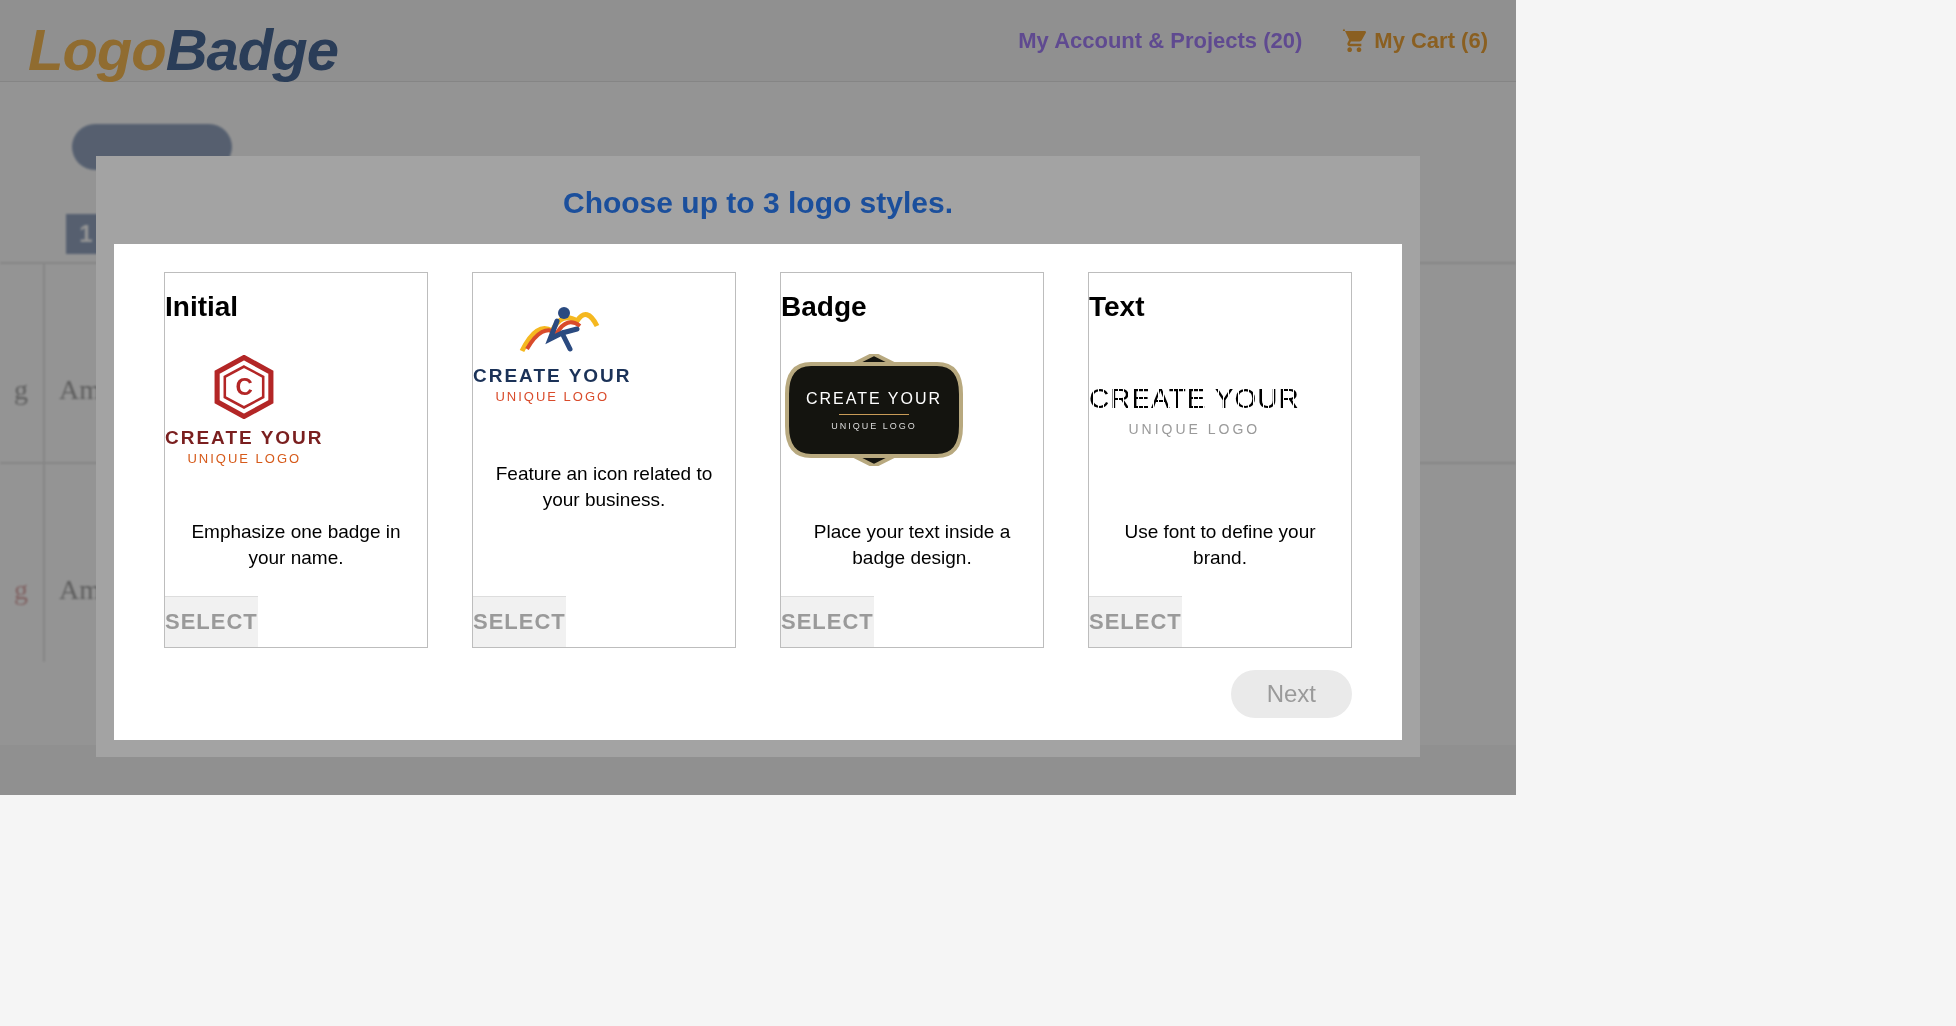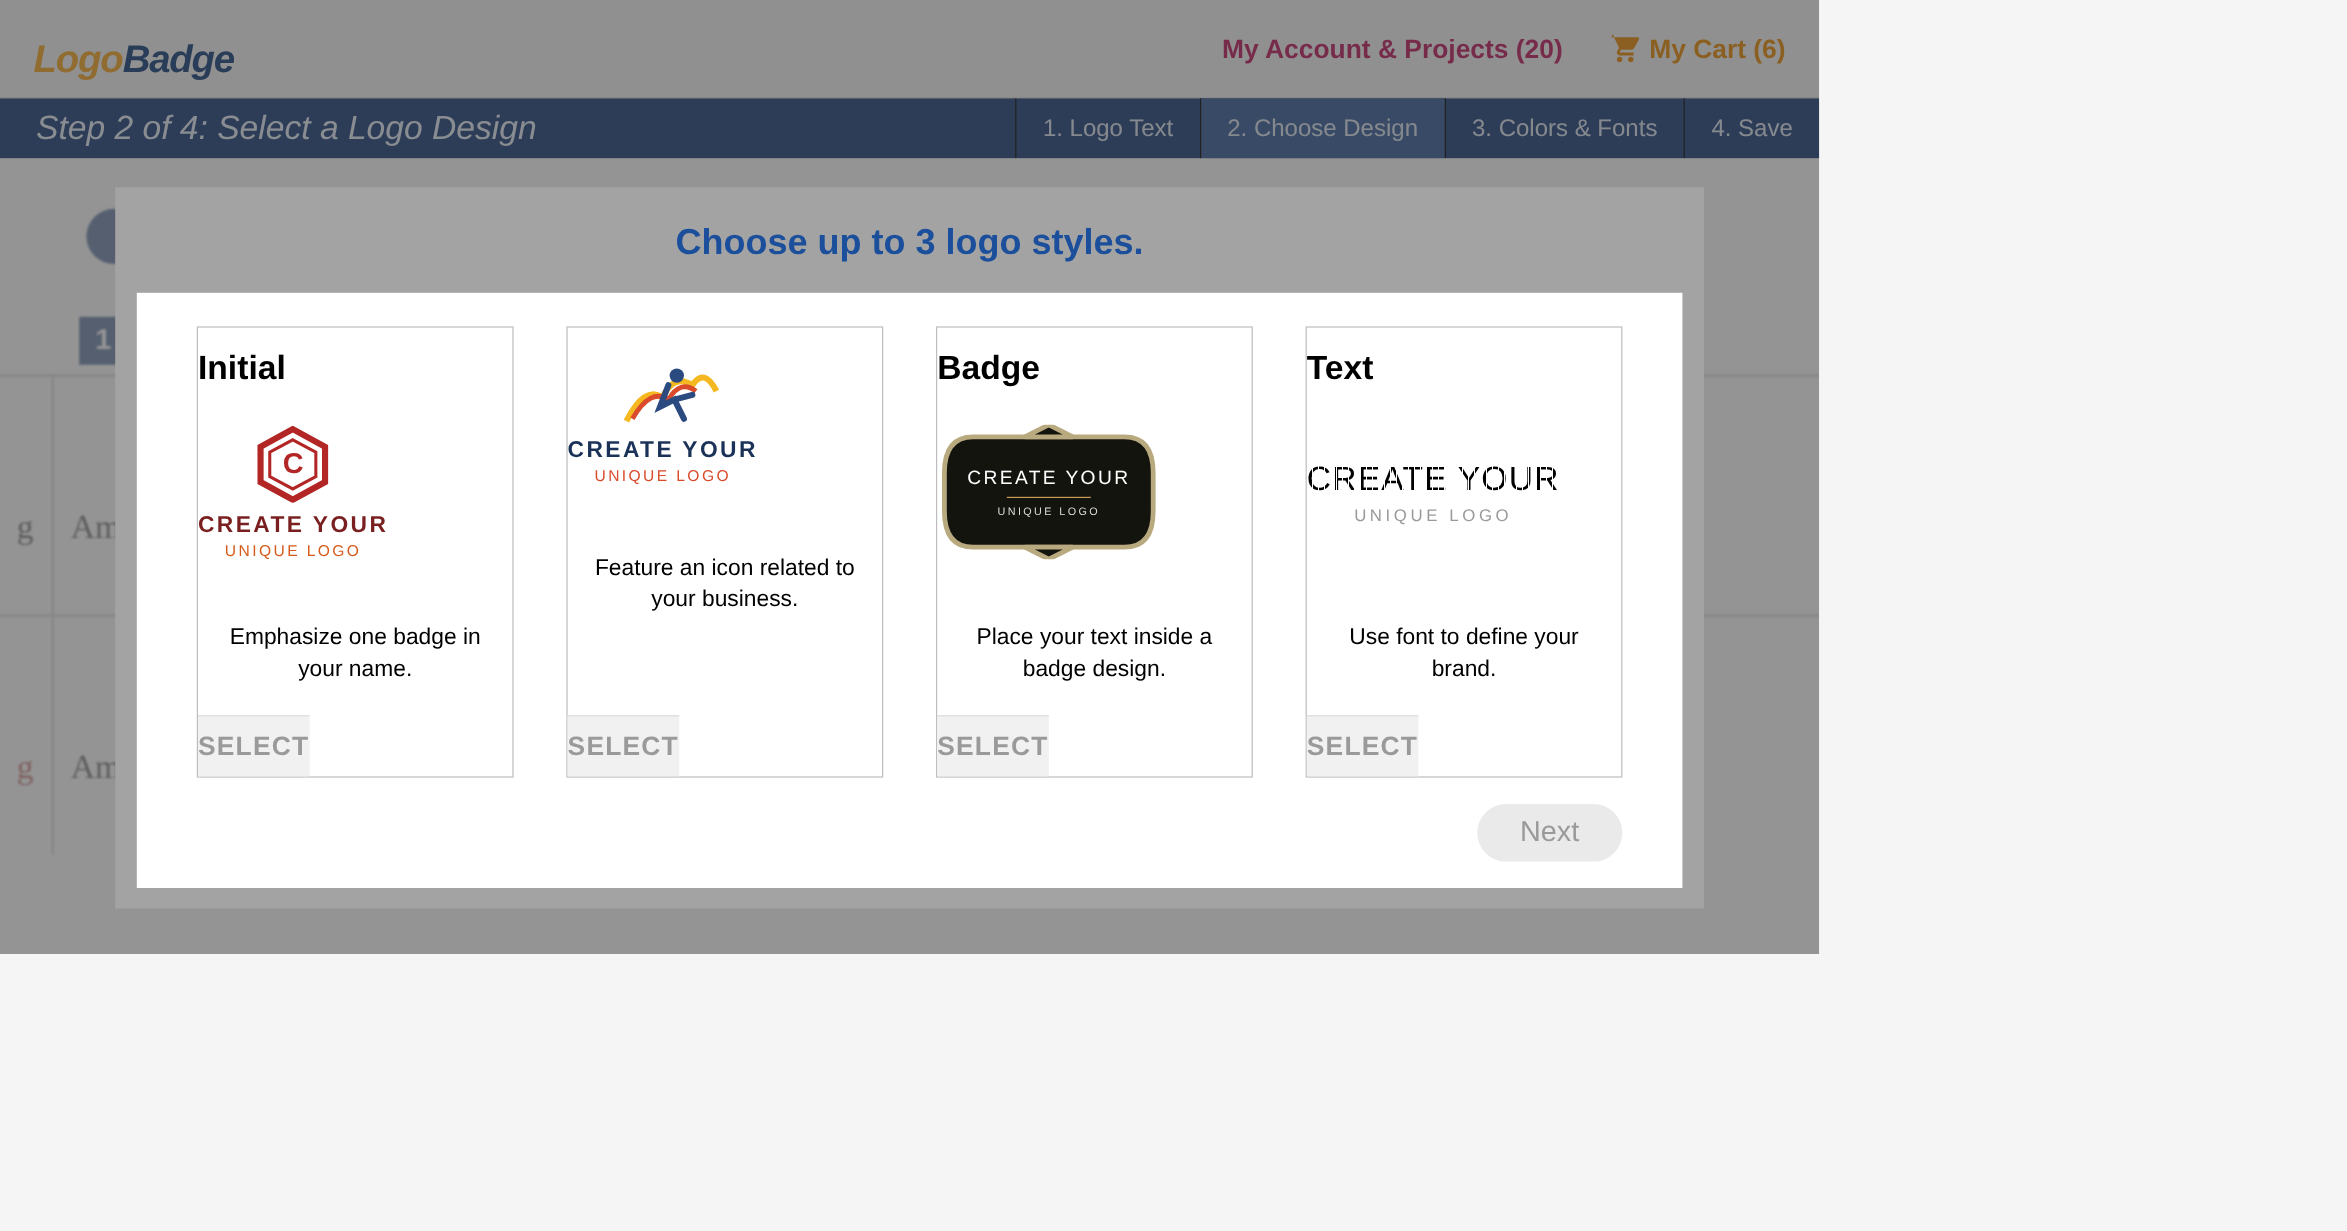--- a/index.html
+++ b/index.html
@@ -22,35 +22,35 @@
     border-bottom: 1px solid #ddd;
     display: flex;
     align-items: center;
     padding: 0 28px 0 28px;
     justify-content: space-between;
   }
   .logo {
     font-weight: bold;
     font-style: italic;
     letter-spacing: -1px;
-    font-size: 32px;
+    font-size: 58px;
     display: flex;
     align-items: baseline;
     margin-top: 17px;
   }
   .logo .l1 { color: #f6a623; }
   .logo .l2 { color: #163f7a; }
   .top-links {
     display: flex;
     align-items: center;
     gap: 36px;
     font-size: 22px;
     font-weight: bold;
   }
-  .acct { color: #be185d; }
+  .acct { color: #8b5cf6; }
   .cart { color: #e88b00; display: flex; align-items: center; gap: 8px;}
   .cart svg { width: 28px; height: 28px; fill: #e88b00; }
 
   .stepbar {
     height: 50px;
     background: #1b3f7a;
     color: #fff;
     display: flex;
     align-items: stretch;
   }
@@ -258,29 +258,20 @@
         <span>
           <svg viewBox="0 0 24 24">
               <path d="M7 4h-2l-1 2h2l3.6 7.59-1.35 2.44C8.11 16.37 8 16.68 8 17c0 1.1.9 2 2 2h10v-2H10.42c-.14 0-.25-.11-.25-.25l.03-.12L11.1 15h7.45c.75 0 1.41-.41 1.75-1.03l3.58-6.49A1 1 0 0 0 23 6H6.21L5.27 4H7zM10 20c-1.1 0-2 .9-2 2s.9 2 2 2 2-.9 2-2-.9-2-2-2zm8 0c-1.1 0-2 .9-2 2s.9 2 2 2 2-.9 2-2-.9-2-2-2z"></path>
             </svg>
         </span>
         <span>My Cart (6)</span>
       </a>
     </div>
   </div>
 
-  <div class="stepbar">
-    <div class="step-title">Step 2 of 4: Select a Logo Design</div>
-    <div class="steps">
-      <div class="step-item">1. Logo Text</div>
-      <div class="step-item active">2. Choose Design</div>
-      <div class="step-item">3. Colors &amp; Fonts</div>
-      <div class="step-item">4. Save</div>
-    </div>
-  </div>
 
   <div class="bg-rest">
     <div class="bg-blur">
       <div class="pill"></div>
       <div class="tabstrip">1</div>
       <div class="row1">
         <div class="cell c1">g</div>
         <div class="cell c2">Amusing</div>
         <div class="cell c3"></div>
         <div class="cell c4"></div>

